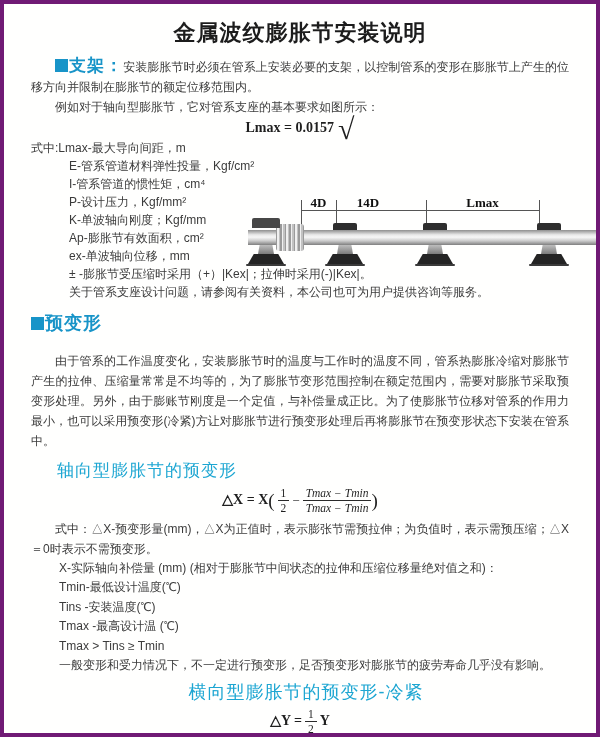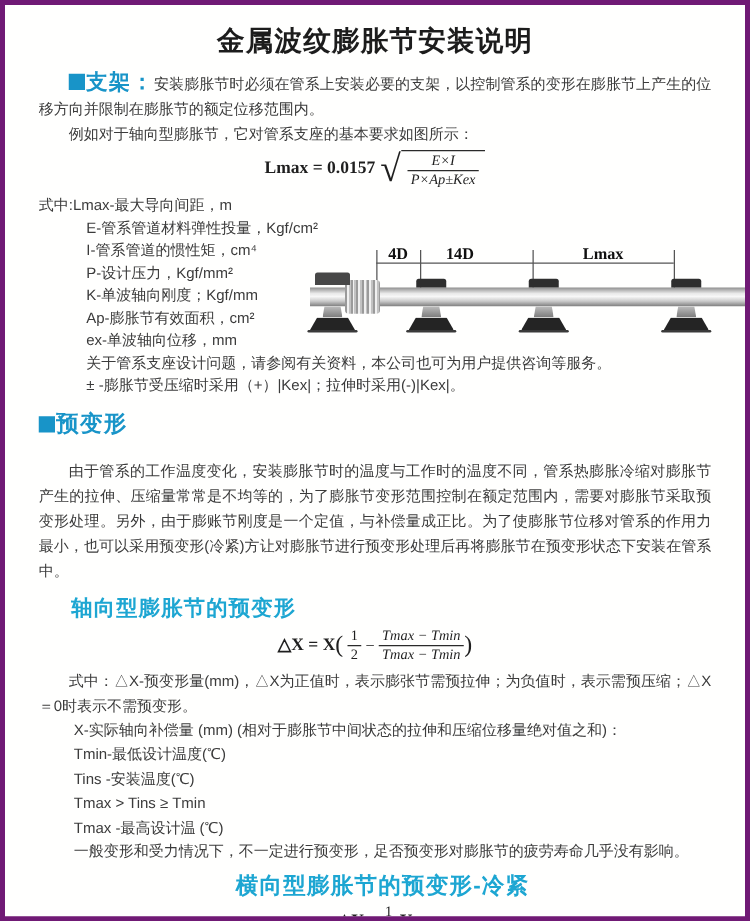--- a/index.html
+++ b/index.html
@@ -11,21 +11,21 @@
   .content{padding:0 27px;}
   h1.doc-title{
     margin:14px 0 8px;text-align:center;font-size:22px;font-weight:bold;
     color:#1c1c1c;letter-spacing:1px;
   }
   .par{line-height:20px;text-align:justify;margin:0;}
   .indent{text-indent:2em;}
   .sec-head-inline{color:#1894c8;font-size:17px;font-weight:bold;letter-spacing:1px;}
   .sq{display:inline-block;width:13px;height:13px;background:#1894c8;margin-right:1px;vertical-align:-1px;}
   .sec-head{color:#1894c8;font-size:18px;font-weight:bold;letter-spacing:1px;margin:10px 0 16px;}
-  .sub-head{color:#1da6d2;font-size:17px;font-weight:bold;letter-spacing:1px;}
+  .sub-head{color:#1da6d2;font-size:17px;font-weight:normal;letter-spacing:1px;}
   .sub-head.axial{margin:8px 0 4px 26px;}
   .sub-head.lateral{margin:4px 0 2px 12px;font-size:18px;text-align:center;}
   
   .formula{text-align:center;font-family:"Liberation Serif",serif;color:#1f1f1f;margin:3px 0;}
   .f-bold{font-weight:bold;font-size:14px;}
   .radical{font-size:30px;font-weight:normal;vertical-align:middle;line-height:0;margin-left:4px;}
   .rad-body{display:inline-block;vertical-align:middle;border-top:1.5px solid #2a2a2a;padding:1px 5px 0;}
   .frac{display:inline-block;vertical-align:middle;text-align:center;font-size:11.5px;line-height:1.25;}
   .frac .fnum{display:block;padding:0 3px;}
   .frac .fden{display:block;border-top:1px solid #2a2a2a;padding:0 3px;}
@@ -63,33 +63,33 @@
 <div class="page">
   <div class="content">
 
     <h1 class="doc-title">金属波纹膨胀节安装说明</h1>
 
     <p class="par indent"><span class="sq"></span><span class="sec-head-inline">支架：</span><span>安装膨胀节时必须在管系上安装必要的支架，以控制管系的变形在膨胀节上产生的位移方向并限制在膨胀节的额定位移范围内。</span></p>
 
     <p class="par indent">例如对于轴向型膨胀节，它对管系支座的基本要求如图所示：</p>
 
     <div class="formula">
-      <span class="f-bold">Lmax = 0.0157</span><span class="radical">√</span><span class="rad-body"><span class="frac ital"><span class="fnum">E×I</span><span class="fden">P×Ap±Kex</span></span></span>
+      <span class="f-bold">Lmax = 0.0157</span><span class="radical">√</span>
     </div>
 
     <div>
       <div class="def">式中:Lmax-最大导向间距，m</div>
       <div class="def shift">E-管系管道材料弹性投量，Kgf/cm²</div>
       <div class="def shift">I-管系管道的惯性矩，cm⁴</div>
       <div class="def shift">P-设计压力，Kgf/mm²</div>
       <div class="def shift">K-单波轴向刚度；Kgf/mm</div>
       <div class="def shift">Ap-膨胀节有效面积，cm²</div>
       <div class="def shift">ex-单波轴向位移，mm</div>
+      <div class="def shift">± -膨胀节受压缩时采用（+）|Kex|；拉伸时采用(-)|Kex|。</div>
       <div class="def shift">关于管系支座设计问题，请参阅有关资料，本公司也可为用户提供咨询等服务。</div>
-      <div class="def shift">± -膨胀节受压缩时采用（+）|Kex|；拉伸时采用(-)|Kex|。</div>
     </div>
 
     <div class="sec-head"><span class="sq"></span><span>预变形</span></div>
 
     <p class="par indent">由于管系的工作温度变化，安装膨胀节时的温度与工作时的温度不同，管系热膨胀冷缩对膨胀节产生的拉伸、压缩量常常是不均等的，为了膨胀节变形范围控制在额定范围内，需要对膨胀节采取预变形处理。另外，由于膨账节刚度是一个定值，与补偿量成正比。为了使膨胀节位移对管系的作用力最小，也可以采用预变形(冷紧)方让对膨胀节进行预变形处理后再将膨胀节在预变形状态下安装在管系中。</p>
 
     <div class="sub-head axial">轴向型膨胀节的预变形</div>
 
     <div class="formula">
       <span class="f-bold">△X = X</span><span class="paren">(</span>
@@ -97,22 +97,22 @@
       <span class="f-op">−</span>
       <span class="frac ital"><span class="fnum">Tmax − Tmin</span><span class="fden">Tmax − Tmin</span></span><span class="paren">)</span>
     </div>
 
     <p class="explain indent">式中：△X-预变形量(mm)，△X为正值时，表示膨张节需预拉伸；为负值时，表示需预压缩；△X＝0时表示不需预变形。</p>
 
     <div>
       <div class="tline">X-实际轴向补偿量 (mm) (相对于膨胀节中间状态的拉伸和压缩位移量绝对值之和)：</div>
       <div class="tline">Tmin-最低设计温度(℃)</div>
       <div class="tline">Tins -安装温度(℃)</div>
+      <div class="tline">Tmax -最高设计温 (℃)</div>
       <div class="tline">Tmax &gt; Tins ≥ Tmin</div>
-      <div class="tline">Tmax -最高设计温 (℃)</div>
       <div class="tline">一般变形和受力情况下，不一定进行预变形，足否预变形对膨胀节的疲劳寿命几乎没有影响。</div>
     </div>
 
     <div class="sub-head lateral">横向型膨胀节的预变形-冷紧</div>
 
     <div class="formula">
       <span class="f-bold">△Y =</span>
       <span class="frac"><span class="fnum">1</span><span class="fden">2</span></span>
       <span class="f-rhs">Y</span>
     </div>

